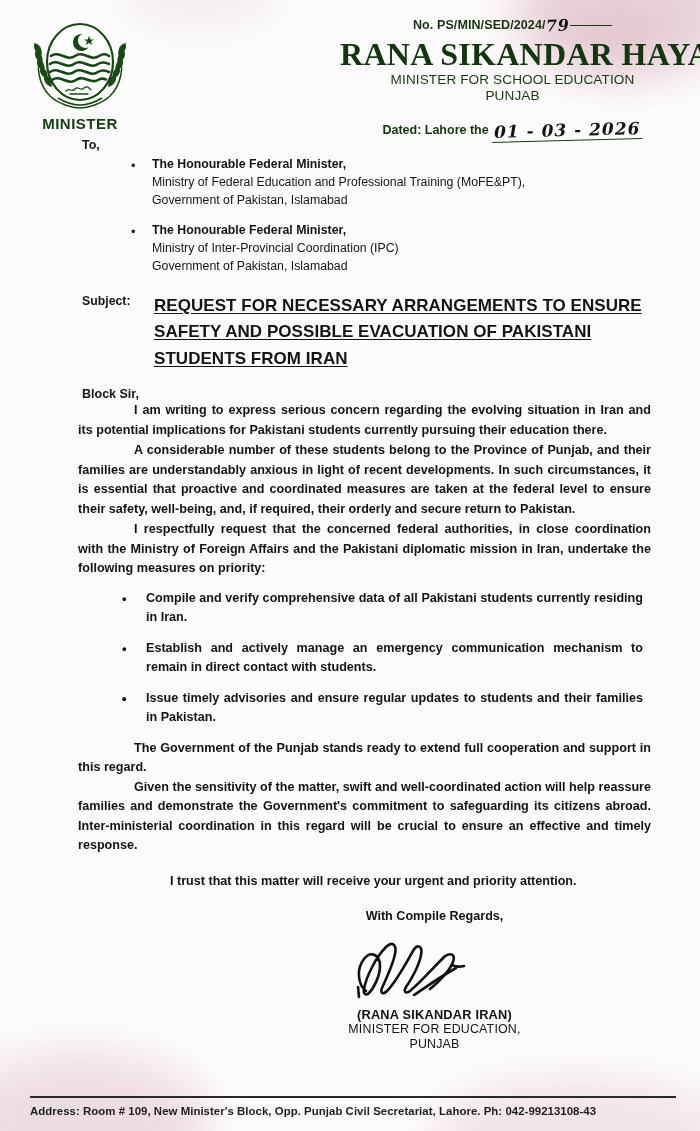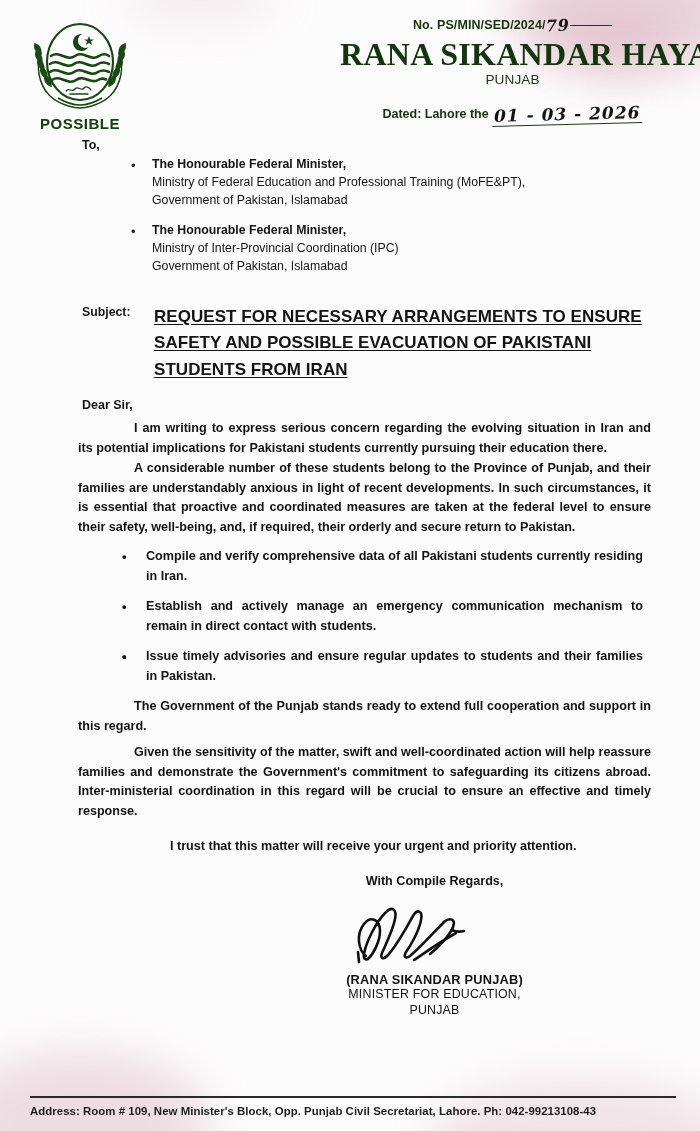--- a/index.html
+++ b/index.html
@@ -181,21 +181,21 @@
     color: #141414;
   }
   .r-name {
     font-weight: bold;
     display: block;
   }
   .r-line { display: block; }
 
   .subject-row {
     display: flex;
-    margin: 28px 0 0 0;
+    margin: 17px 0 0 0;
     padding-left: 82px;
     padding-right: 48px;
   }
   .subject-label {
     font-size: 12.3px;
     font-weight: bold;
     color: #141414;
     width: 72px;
     flex: none;
     padding-top: 1px;
@@ -220,21 +220,21 @@
     margin: 0;
     padding: 0 48px 0 78px;
     font-size: 12.6px;
     color: #131313;
     line-height: 1.55;
     text-align: justify;
     text-indent: 56px;
     font-weight: 600;
   }
   .para + .para { margin-top: 1px; }
-  .para.gap { margin-top: 7px; }
+  .para.gap { margin-top: 0; }
 
   .measures {
     margin: 10px 0 0 0;
     padding: 0;
     list-style: none;
   }
   .measure {
     position: relative;
     margin-left: 146px;
     margin-right: 56px;
@@ -359,28 +359,29 @@
           <path d="M22,46 C30,40 38,52 46,46 C54,40 62,52 70,46 C74,43.5 78,44.5 81,46"></path>
           <path d="M22,54 C30,48 38,60 46,54 C54,48 62,60 70,54 C74,51.5 78,52.5 81,54"></path>
           <path d="M24,62 C32,56 40,68 48,62 C56,56 63,67 70,62 C73,60 76,60.5 78,61.5"></path>
         </g>
 
         <g stroke="#174712" stroke-width="1.3" fill="none" stroke-linecap="round">
           <path d="M38,73 C41,69 44,75 47,71 C50,67 53,74 56,70 C58,68 61,69 63,72"></path>
           <path d="M42,76 L60,76"></path>
         </g>
       </svg>
-      <div class="emblem-caption">POSSIBLE</div>
+      <div class="emblem-caption">MINISTER</div>
     </div>
 
     <div class="head-right">
       <div class="ref-line">
         <span>No. PS/MIN/SED/2024/</span><span class="hand">79</span><span class="ref-rule"></span>
       </div>
       <div class="minister-name">RANA SIKANDAR HAYAT</div>
+      <div class="minister-sub">MINISTER FOR SCHOOL EDUCATION</div>
       <div class="minister-sub">PUNJAB</div>
       <div class="dated-line">
         <span>Dated: Lahore the</span>
         <span class="dated-hand">01 - 03 - 2026</span>
       </div>
     </div>
   </div>
 
   <div class="body-area">
 
@@ -399,24 +400,25 @@
         <span class="r-line">Ministry of Inter-Provincial Coordination (IPC)</span>
         <span class="r-line">Government of Pakistan, Islamabad</span>
       </li>
     </ul>
 
     <div class="subject-row">
       <div class="subject-label">Subject:</div>
       <div class="subject-text">REQUEST FOR NECESSARY ARRANGEMENTS TO ENSURE SAFETY AND POSSIBLE EVACUATION OF PAKISTANI STUDENTS FROM IRAN</div>
     </div>
 
-    <div class="salutation">Dear Sir,</div>
+    <div class="salutation">Block Sir,</div>
 
     <p class="para gap">I am writing to express serious concern regarding the evolving situation in Iran and its potential implications for Pakistani students currently pursuing their education there.</p>
     <p class="para">A considerable number of these students belong to the Province of Punjab, and their families are understandably anxious in light of recent developments. In such circumstances, it is essential that proactive and coordinated measures are taken at the federal level to ensure their safety, well-being, and, if required, their orderly and secure return to Pakistan.</p>
+    <p class="para">I respectfully request that the concerned federal authorities, in close coordination with the Ministry of Foreign Affairs and the Pakistani diplomatic mission in Iran, undertake the following measures on priority:</p>
 
     <ul class="measures">
       <li class="measure">
         <span class="bullet">•</span>
         <span>Compile and verify comprehensive data of all Pakistani students currently residing in Iran.</span>
       </li>
       <li class="measure">
         <span class="bullet">•</span>
         <span>Establish and actively manage an emergency communication mechanism to remain in direct contact with students.</span>
       </li>
@@ -439,21 +441,21 @@
     <div class="sign-block">
       <svg class="sig-svg" width="190" height="80" viewBox="0 0 190 80">
         <g fill="none" stroke="#111111" stroke-width="2.6" stroke-linecap="round" stroke-linejoin="round">
           <path d="M26,66 C18,60 16,44 24,34 C31,25 40,30 40,41 C40,52 33,64 29,68 C26,71 23,69 24,64 C26,52 36,32 46,22 C52,16 57,19 55,29 C53,40 45,56 42,63 C40,68 43,70 47,66 C56,57 66,38 73,26 C77,19 83,20 81,30 C79,41 71,55 66,62 C63,67 66,69 70,66 C80,58 94,42 104,32"></path>
           <path d="M104,32 C110,27 116,29 113,37 C110,45 99,57 90,64"></path>
           <path d="M74,70 C86,62 100,52 116,43"></path>
           <path d="M112,40 C116,42 120,42 124,41"></path>
           <path d="M18,62 L19,72"></path>
         </g>
       </svg>
-      <div class="sign-name">(RANA SIKANDAR PUNJAB)</div>
+      <div class="sign-name">(RANA SIKANDAR IRAN)</div>
       <div class="sign-desig">MINISTER FOR EDUCATION,</div>
       <div class="sign-desig">PUNJAB</div>
     </div>
   </div>
 
   <div class="footer">
     <div class="footer-rule"></div>
     <div class="footer-text">Address: Room # 109, New Minister's Block, Opp. Punjab Civil Secretariat, Lahore. Ph: 042-99213108-43</div>
   </div>
 

